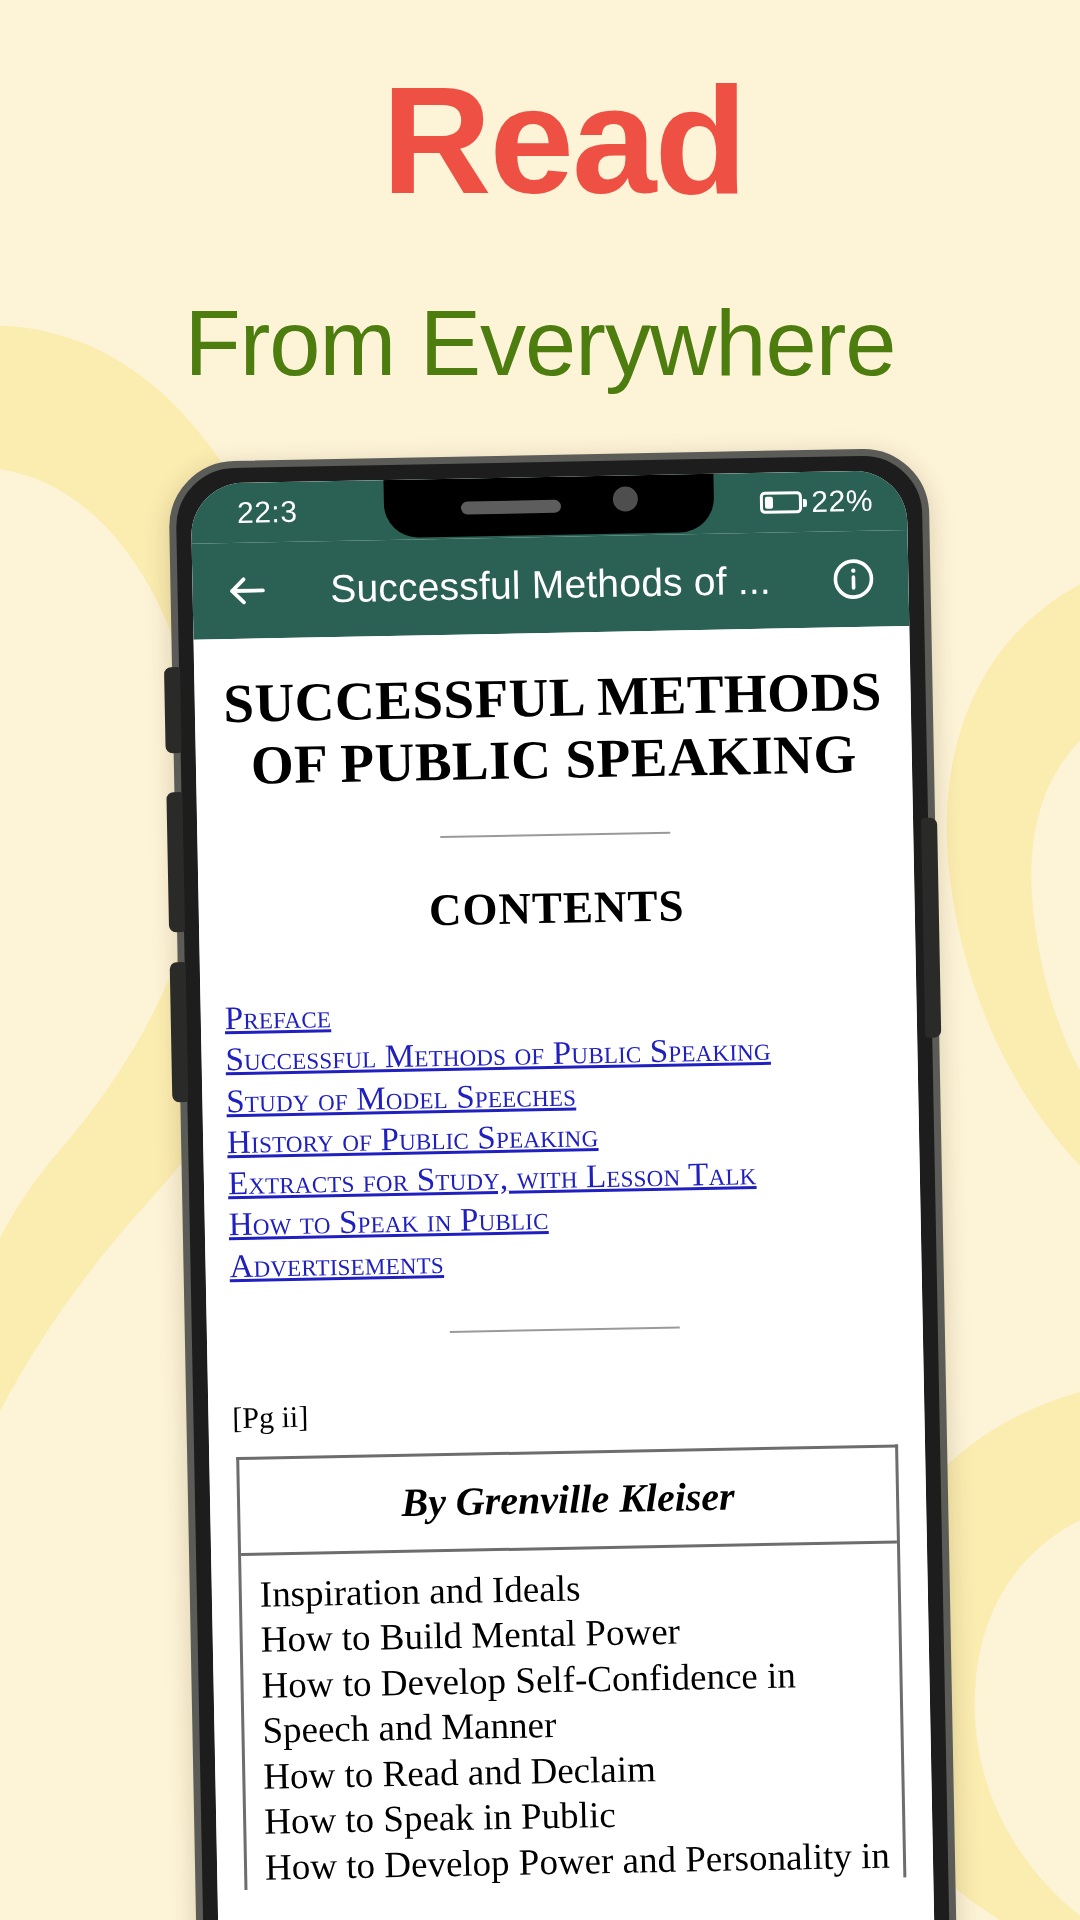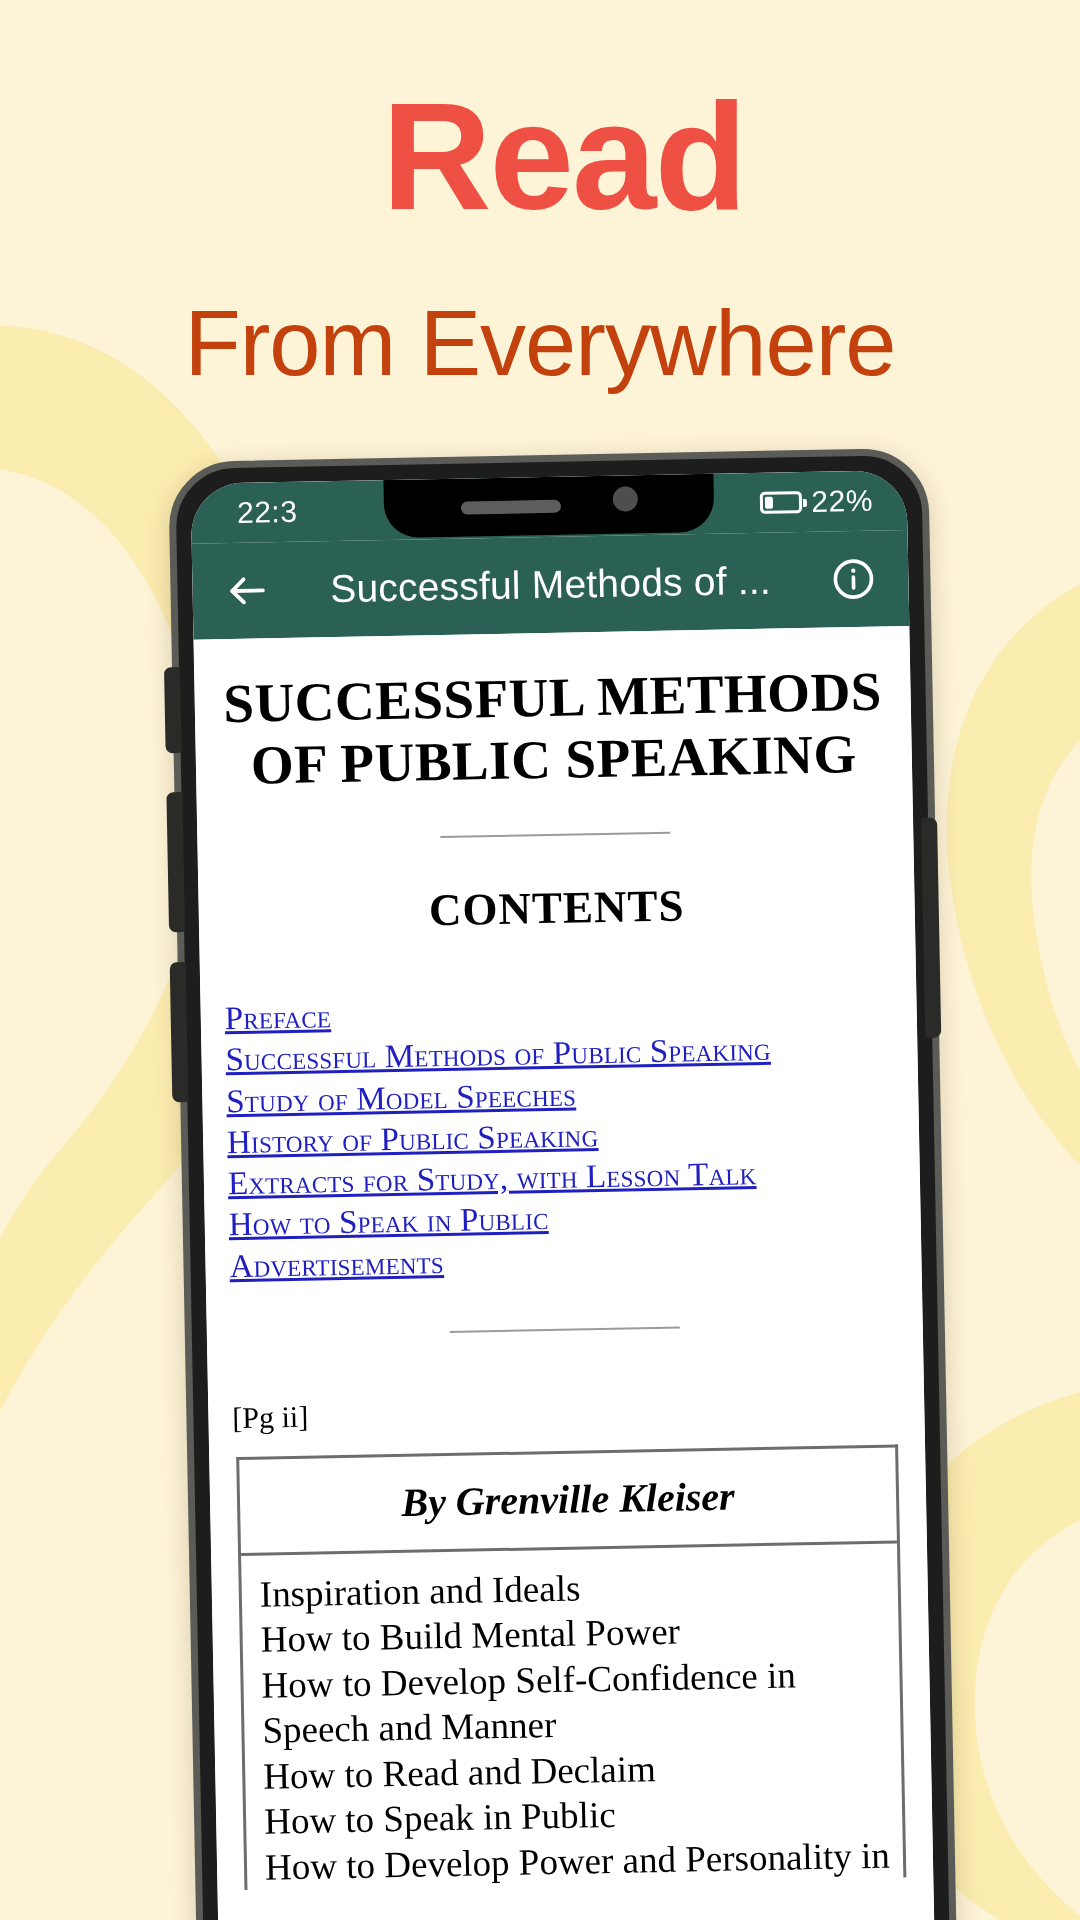--- a/index.html
+++ b/index.html
@@ -11,35 +11,35 @@
     overflow:hidden;
   }
 
   
   .bg-layer { position:absolute; inset:0; overflow:hidden; z-index:0; }
   .bg-layer svg { position:absolute; top:0; left:0; }
 
   
   .promo { position:absolute; z-index:2; left:0; right:0; text-align:center; }
   .promo-headline {
-    top:80px;
+    top:64px;
     font-size:152px;
     font-weight:bold;
     letter-spacing:-2px;
     line-height:1;
     color:#ee5043;
     padding-left:47px;
   }
   .promo-sub {
     top:297px;
     font-size:92px;
     font-weight:normal;
     letter-spacing:-1px;
     line-height:1;
-    color:#c2410c;
+    color:#4d7c0f;
   }
 
   
   .phone-wrap {
     position:absolute;
     z-index:3;
     left:140px;
     top:455px;
     width:810px;
     height:1520px;

